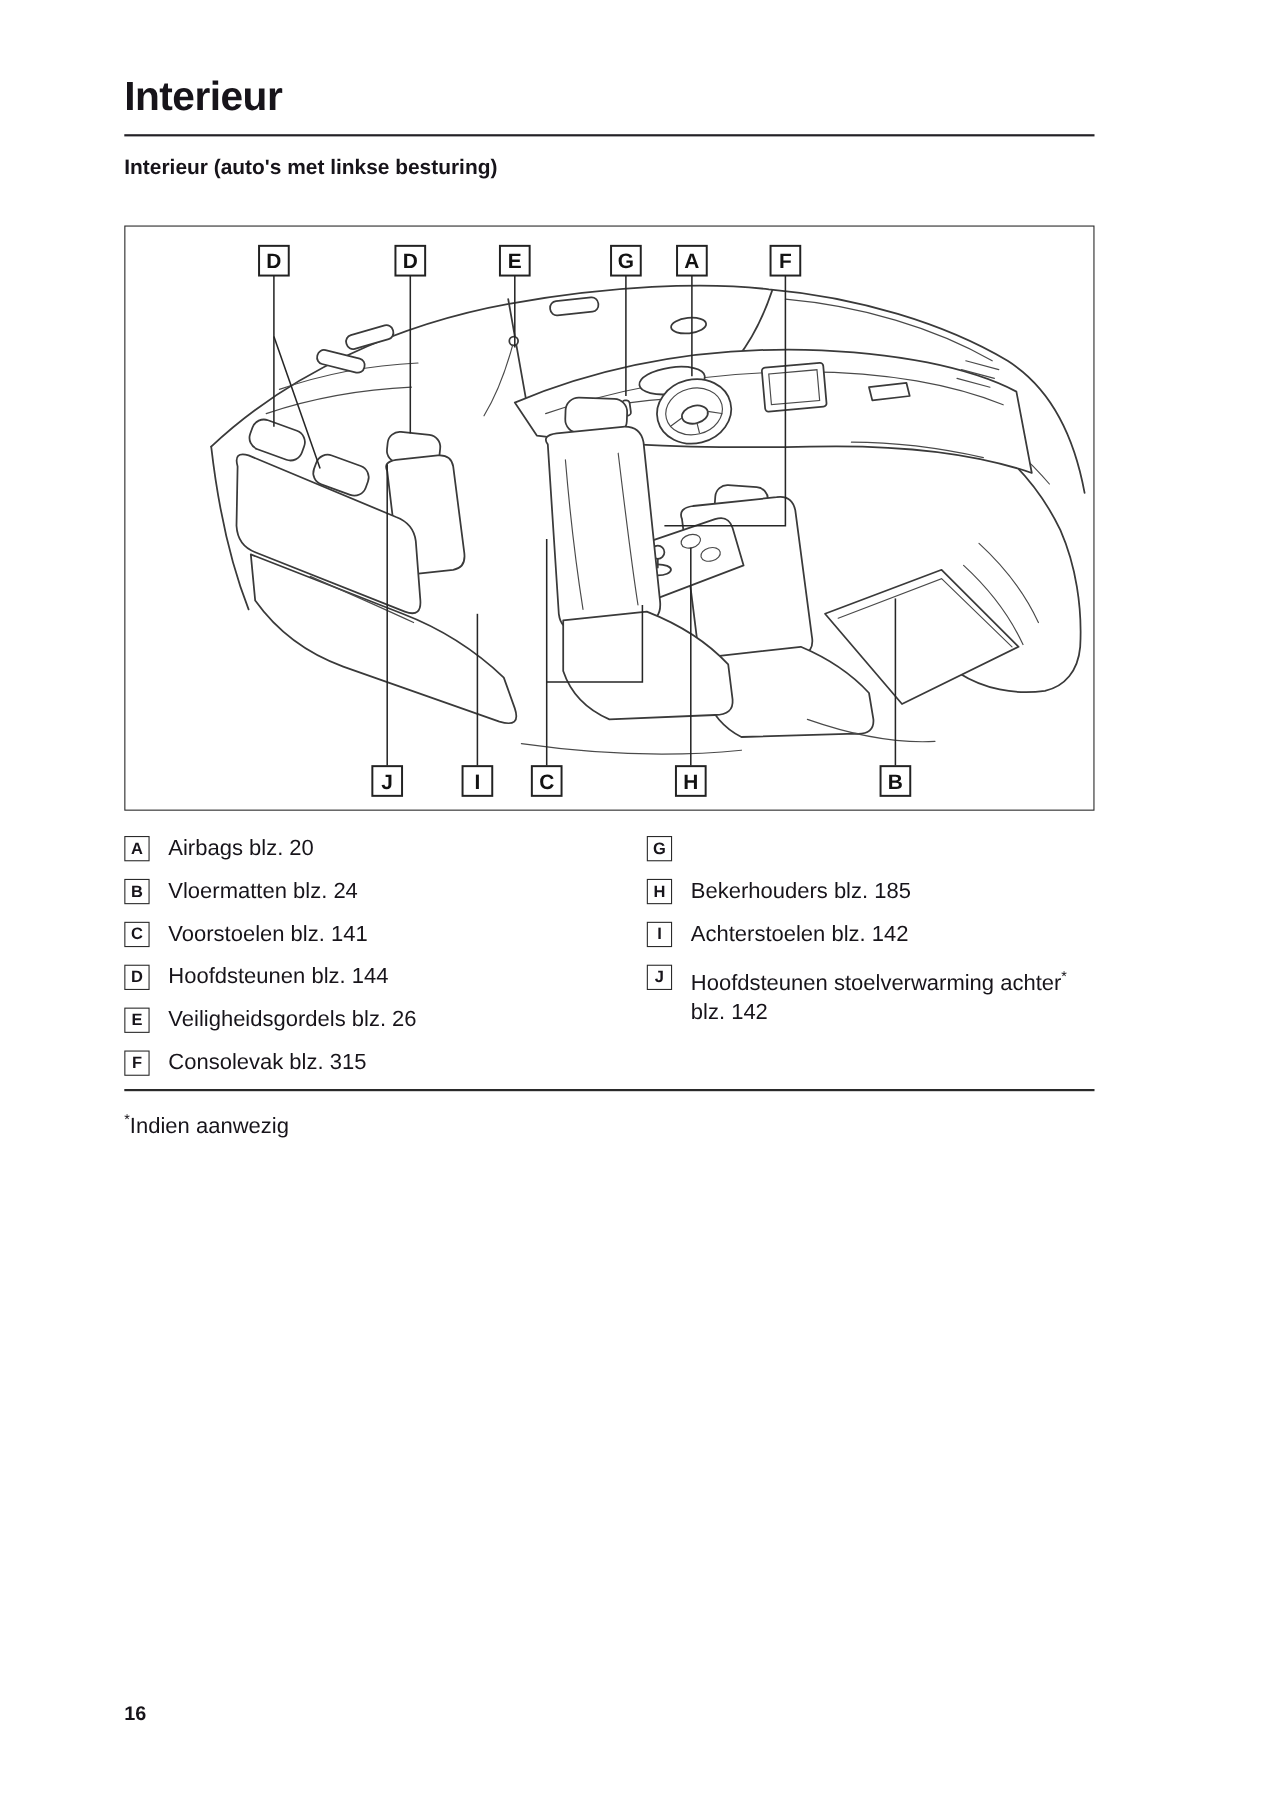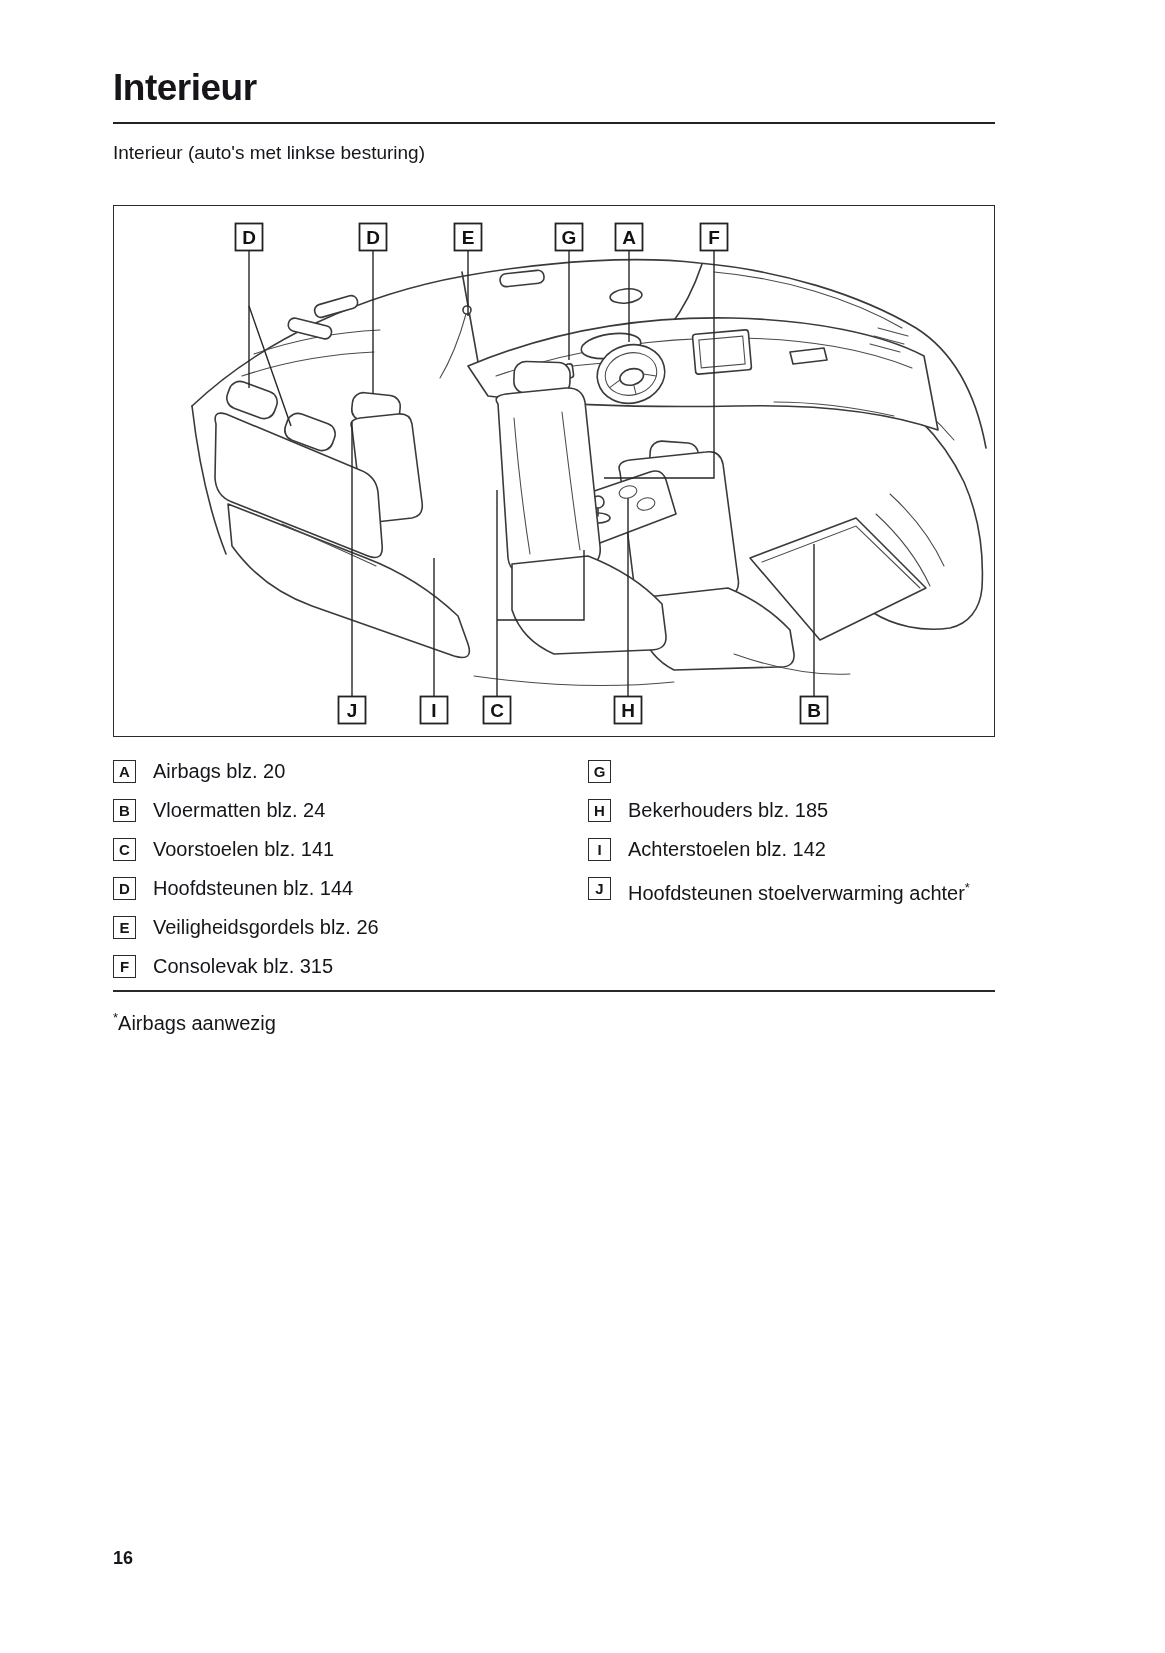--- a/index.html
+++ b/index.html
@@ -4,21 +4,21 @@
 <style>
   html,body{margin:0;padding:0;background:#fff;}
   body{
     width:1165px;height:1653px;position:relative;
     font-family:"Liberation Sans","DejaVu Sans",sans-serif;
     color:#17141a;
   }
   .abs{position:absolute;}
   #title{top:42px;left:113px;font-size:37px;font-weight:800;letter-spacing:-0.5px;}
   #rule-top{top:122px;left:113px;width:882px;height:2px;background:#232126;}
-  #section-heading{top:142px;left:113px;font-size:19px;font-weight:normal;}
+  #section-heading{top:142px;left:113px;font-size:19px;font-weight:bold;}
   #diagram-frame{
     top:205px;left:113px;width:882px;height:532px;
     border:1.6px solid #2a2a2a;box-sizing:border-box;background:#fff;
   }
   #diagram-frame svg{display:block;width:100%;height:100%;}
   .ln{fill:none;stroke:#3a3a3a;stroke-width:1.6;stroke-linecap:round;stroke-linejoin:round;}
   .thin{fill:none;stroke:#4a4a4a;stroke-width:1.05;stroke-linecap:round;}
   .shape{fill:#ffffff;stroke:#3a3a3a;stroke-width:1.6;stroke-linejoin:round;}
   .leader{fill:none;stroke:#262626;stroke-width:1.4;}
   .lblbox{fill:#ffffff;stroke:#222222;stroke-width:1.8;}
@@ -272,22 +272,22 @@
     <div class="legend-item">
       <span class="lbox">H</span>
       <span class="ltext">Bekerhouders blz. 185</span>
     </div>
     <div class="legend-item">
       <span class="lbox">I</span>
       <span class="ltext">Achterstoelen blz. 142</span>
     </div>
     <div class="legend-item">
       <span class="lbox">J</span>
-      <span class="ltext"><span>Hoofdsteunen stoelverwarming achter</span><sup>*</sup></span>
+      <span class="ltext"><span>Hoofdsteunen stoelverwarming achter</span><sup>*</sup><span class="line2">blz. 142</span></span>
     </div>
   </div>
 </div>
 
 <div id="rule-bottom" class="abs"></div>
 
-<div id="footnote" class="abs"><sup>*</sup><span>Airbags aanwezig</span></div>
+<div id="footnote" class="abs"><sup>*</sup><span>Indien aanwezig</span></div>
 
 <div id="page-number" class="abs">16</div>
 
 </body></html>

